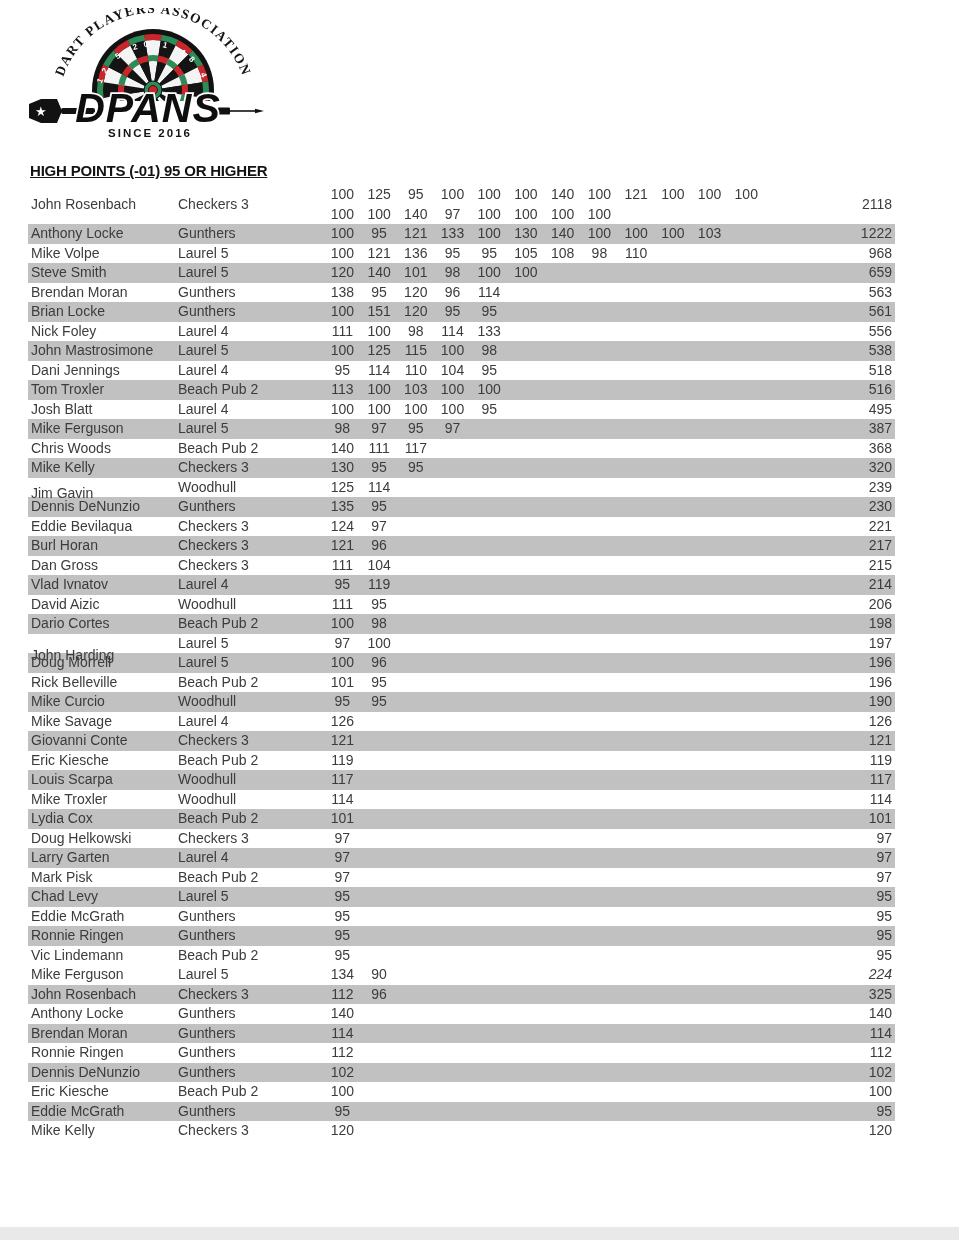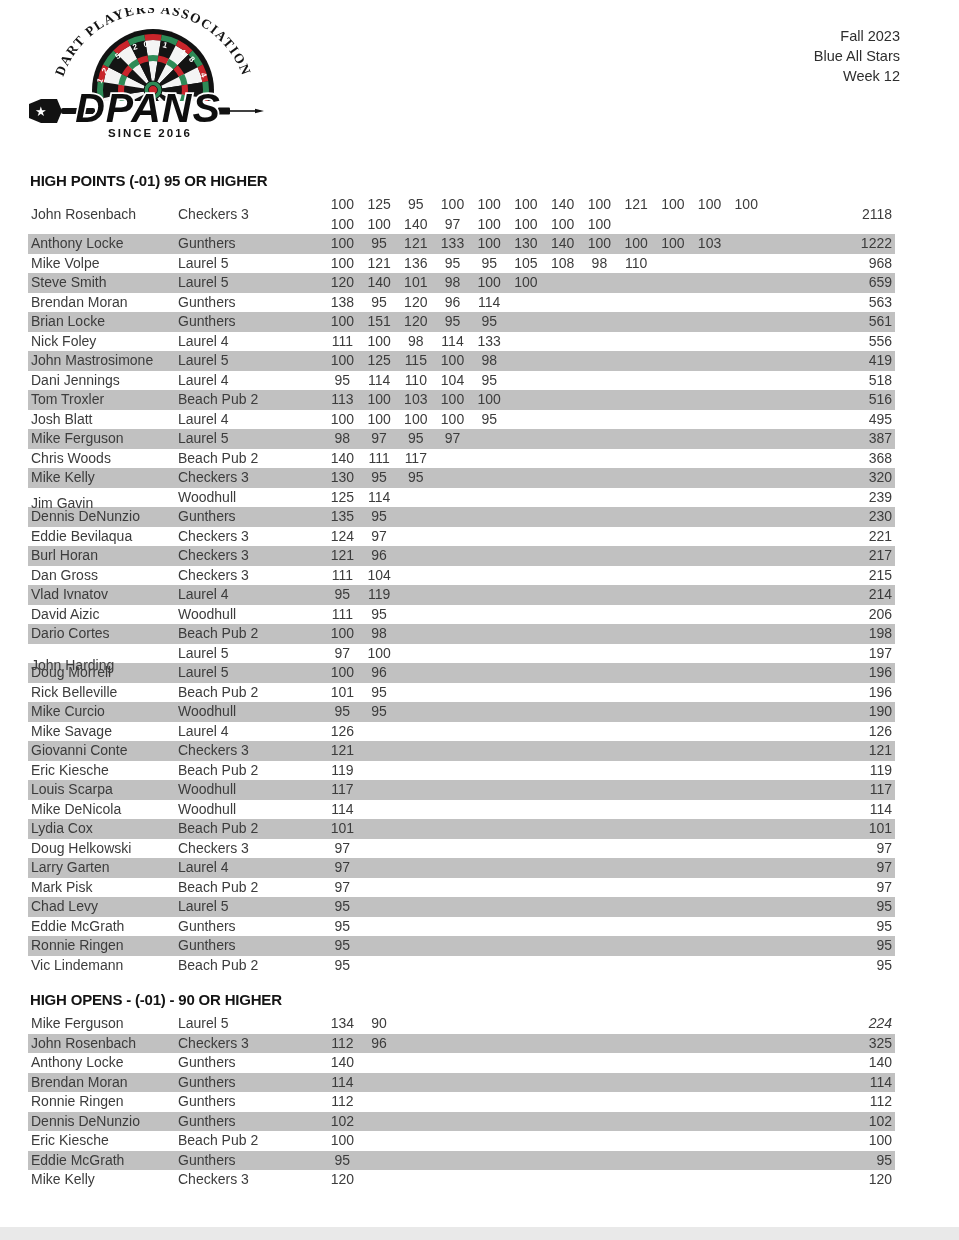--- a/index.html
+++ b/index.html
@@ -13,21 +13,21 @@
   
   .logo-wrap { position:absolute; top:8px; left:26px; width:240px; height:136px; }
   .meta { position:absolute; top:26px; right:59px; text-align:right;
           font-size:14.5px; line-height:20px; color:#2e2e2e; }
   
   .content { position:absolute; top:156px; left:28px; width:867px; }
   .section-title {
     font-size:15px; font-weight:700; color:#141414; letter-spacing:-0.2px;
     margin:16px 0 6px 2px; line-height:17px;
   }
-  .stat-section:first-child .section-title { margin-top:16px; }
+  .stat-section:first-child .section-title { margin-top:6px;text-decoration:underline; }
   .row {
     display:grid;
     grid-template-columns:150px 146px repeat(12,36.72px) 1fr;
     grid-auto-rows:19.5px;
     min-height:19.5px; align-items:center;
     font-size:14px; line-height:19.5px; color:#3c3c3c;
   }
   .row.shaded { background:var(--shade,#c1c1c1); }
   .cell { white-space:nowrap; }
   .cell.name { padding-left:3px; }
@@ -133,25 +133,20 @@
       <text font-size="13.5" font-weight="bold" fill="#141414" letter-spacing="1.5" font-family="&quot;Liberation Serif&quot;,&quot;DejaVu Serif&quot;,serif">
         <textPath href="#arcPath" startOffset="50%" text-anchor="middle">DART PLAYERS ASSOCIATION</textPath>
       </text>
 
       <text x="122" y="114" text-anchor="middle" font-size="41" font-weight="900" font-style="italic" letter-spacing="1" fill="#0e0e0e" stroke="#ffffff" stroke-width="3.5" paint-order="stroke">DPANS</text>
 
       <text x="124" y="129" text-anchor="middle" font-size="11.5" font-weight="bold" letter-spacing="2" fill="#141414">SINCE 2016</text>
     </svg>
   </div>
 
-  <div class="meta">
-    <div>Fall 2023</div>
-    <div>Blue All Stars</div>
-    <div>Week 12</div>
-  </div>
 
   <div class="content" id="sections">
       <section class="stat-section">
         <h2 class="section-title">HIGH POINTS (-01) 95 OR HIGHER</h2>
         <div class="row">
           <span class="cell name" style="grid-area: 1 / 1 / span 2;">John Rosenbach</span>
           <span class="cell team" style="grid-area: 1 / 2 / span 2;">Checkers 3</span>
           <span class="cell score" style="grid-area: 1 / 3;">100</span>
           <span class="cell score" style="grid-area: 1 / 4;">125</span>
           <span class="cell score" style="grid-area: 1 / 5;">95</span>
@@ -246,21 +241,21 @@
           <span class="cell total" style="grid-area: 1 / 15 / span 1;">556</span>
         </div>
         <div class="row shaded">
           <span class="cell name" style="grid-area: 1 / 1 / span 1;">John Mastrosimone</span>
           <span class="cell team" style="grid-area: 1 / 2 / span 1;">Laurel 5</span>
           <span class="cell score" style="grid-area: 1 / 3;">100</span>
           <span class="cell score" style="grid-area: 1 / 4;">125</span>
           <span class="cell score" style="grid-area: 1 / 5;">115</span>
           <span class="cell score" style="grid-area: 1 / 6;">100</span>
           <span class="cell score" style="grid-area: 1 / 7;">98</span>
-          <span class="cell total" style="grid-area: 1 / 15 / span 1;">419</span>
+          <span class="cell total" style="grid-area: 1 / 15 / span 1;">538</span>
         </div>
         <div class="row">
           <span class="cell name" style="grid-area: 1 / 1 / span 1;">Dani Jennings</span>
           <span class="cell team" style="grid-area: 1 / 2 / span 1;">Laurel 4</span>
           <span class="cell score" style="grid-area: 1 / 3;">95</span>
           <span class="cell score" style="grid-area: 1 / 4;">114</span>
           <span class="cell score" style="grid-area: 1 / 5;">110</span>
           <span class="cell score" style="grid-area: 1 / 6;">104</span>
           <span class="cell score" style="grid-area: 1 / 7;">95</span>
           <span class="cell total" style="grid-area: 1 / 15 / span 1;">518</span>
@@ -412,21 +407,21 @@
           <span class="cell score" style="grid-area: 1 / 3;">119</span>
           <span class="cell total" style="grid-area: 1 / 15 / span 1;">119</span>
         </div>
         <div class="row shaded">
           <span class="cell name" style="grid-area: 1 / 1 / span 1;">Louis Scarpa</span>
           <span class="cell team" style="grid-area: 1 / 2 / span 1;">Woodhull</span>
           <span class="cell score" style="grid-area: 1 / 3;">117</span>
           <span class="cell total" style="grid-area: 1 / 15 / span 1;">117</span>
         </div>
         <div class="row">
-          <span class="cell name" style="grid-area: 1 / 1 / span 1;">Mike DeNicola</span>
+          <span class="cell name" style="grid-area: 1 / 1 / span 1;">Mike Troxler</span>
           <span class="cell team" style="grid-area: 1 / 2 / span 1;">Woodhull</span>
           <span class="cell score" style="grid-area: 1 / 3;">114</span>
           <span class="cell total" style="grid-area: 1 / 15 / span 1;">114</span>
         </div>
         <div class="row shaded">
           <span class="cell name" style="grid-area: 1 / 1 / span 1;">Lydia Cox</span>
           <span class="cell team" style="grid-area: 1 / 2 / span 1;">Beach Pub 2</span>
           <span class="cell score" style="grid-area: 1 / 3;">101</span>
           <span class="cell total" style="grid-area: 1 / 15 / span 1;">101</span>
         </div>
@@ -467,21 +462,20 @@
           <span class="cell total" style="grid-area: 1 / 15 / span 1;">95</span>
         </div>
         <div class="row">
           <span class="cell name" style="grid-area: 1 / 1 / span 1;">Vic Lindemann</span>
           <span class="cell team" style="grid-area: 1 / 2 / span 1;">Beach Pub 2</span>
           <span class="cell score" style="grid-area: 1 / 3;">95</span>
           <span class="cell total" style="grid-area: 1 / 15 / span 1;">95</span>
         </div>
       </section>
       <section class="stat-section">
-        <h2 class="section-title">HIGH OPENS - (-01) - 90 OR HIGHER</h2>
         <div class="row">
           <span class="cell name" style="grid-area: 1 / 1 / span 1;">Mike Ferguson</span>
           <span class="cell team" style="grid-area: 1 / 2 / span 1;">Laurel 5</span>
           <span class="cell score" style="grid-area: 1 / 3;">134</span>
           <span class="cell score" style="grid-area: 1 / 4;">90</span>
           <span class="cell total" style="grid-area: 1 / 15 / span 1; font-style: italic;">224</span>
         </div>
         <div class="row shaded">
           <span class="cell name" style="grid-area: 1 / 1 / span 1;">John Rosenbach</span>
           <span class="cell team" style="grid-area: 1 / 2 / span 1;">Checkers 3</span>

